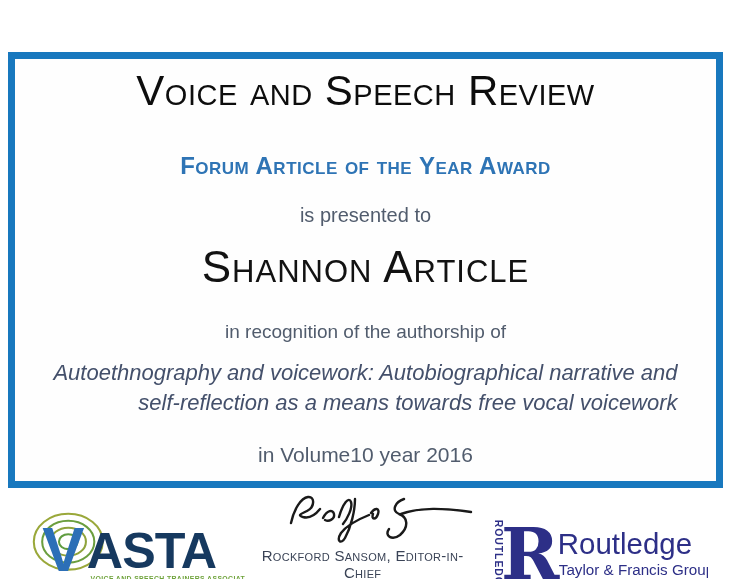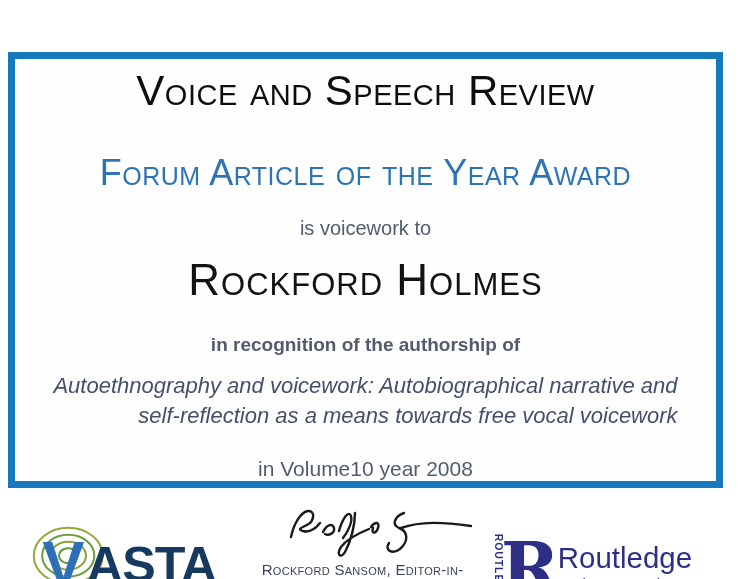--- a/index.html
+++ b/index.html
@@ -15,36 +15,36 @@
   }
   .journal-title{
     margin-top:8px;
     font-variant:small-caps;
     font-size:42px; line-height:1.15; font-weight:500;
     color:#0d0d0d; letter-spacing:0.5px;
   }
   .award-title{
     margin-top:38px;
     font-variant:small-caps;
-    font-size:36px; line-height:1.1; font-weight:400;
+    font-size:24px; line-height:1.1; font-weight:700;
     color:#2E74B5; letter-spacing:0.5px;
   }
   .presented{
     margin-top:24px;
     font-size:20px; color:#515C6D;
   }
   .recipient{
     margin-top:16px;
     font-variant:small-caps;
     font-size:44px; line-height:1.1; font-weight:500;
     color:#121212; letter-spacing:1px;
   }
   .recognition{
     margin-top:30px;
-    font-size:19px; color:#515C6D;font-weight:bold;
+    font-size:19px; color:#515C6D;
   }
   .article-title{
     margin-top:15px;
     font-size:22px; font-style:italic; line-height:1.35;
     color:#44506B;
     text-align:right;
   }
   .volume-line{
     margin-top:26px;
     font-size:21px; color:#515C6D;
@@ -72,32 +72,32 @@
 </head>
 <body>
 
 <div class="certificate">
   <div class="content">
 
     <div class="journal-title">Voice and Speech Review</div>
 
     <div class="award-title">Forum Article of the Year Award</div>
 
-    <div class="presented">is voicework to</div>
+    <div class="presented">is presented to</div>
 
-    <div class="recipient">Rockford Holmes</div>
+    <div class="recipient">Shannon Article</div>
 
     <div class="recognition">in recognition of the authorship of</div>
 
     <div class="article-title">
       <div>Autoethnography and voicework: Autobiographical narrative and</div>
       <div>self-reflection as a means towards free vocal voicework</div>
     </div>
 
-    <div class="volume-line">in Volume10 year 2008</div>
+    <div class="volume-line">in Volume10 year 2016</div>
 
     <div class="logo-row">
 
       <svg class="vasta-logo" viewBox="0 0 230 88">
         <g>
           <ellipse cx="40" cy="34" rx="37" ry="30" fill="none" stroke="#9AA83A" stroke-width="2.2"></ellipse>
           <ellipse cx="40" cy="34" rx="28" ry="22.5" fill="none" stroke="#6B9E3E" stroke-width="2.2"></ellipse>
           <ellipse cx="40" cy="34" rx="19" ry="15" fill="none" stroke="#8FA33C" stroke-width="2.2"></ellipse>
           <ellipse cx="40" cy="34" rx="10" ry="8" fill="none" stroke="#5F9C40" stroke-width="2.2"></ellipse>
         </g>

